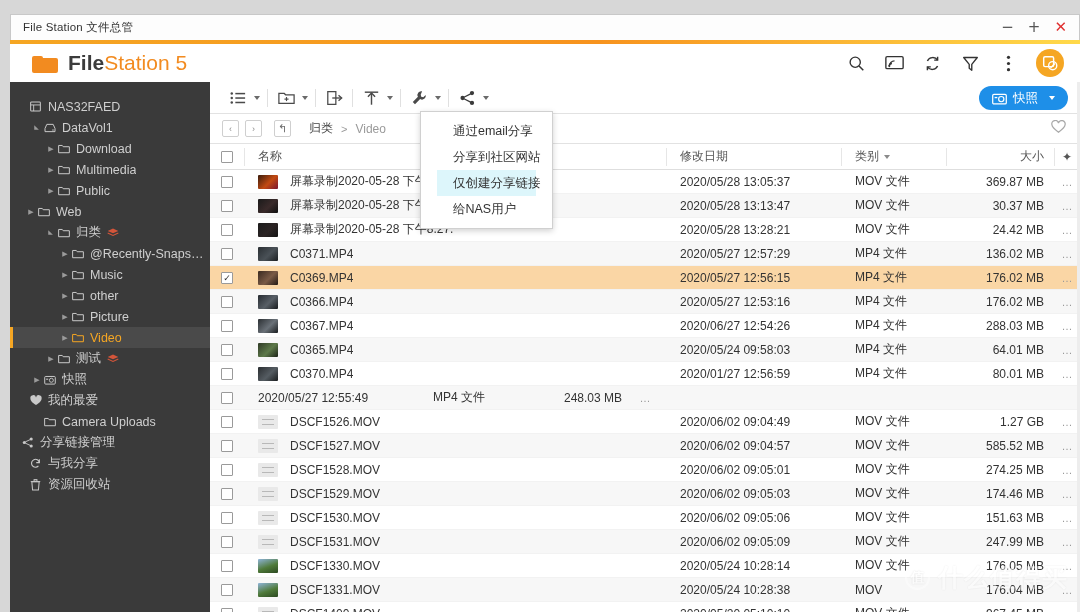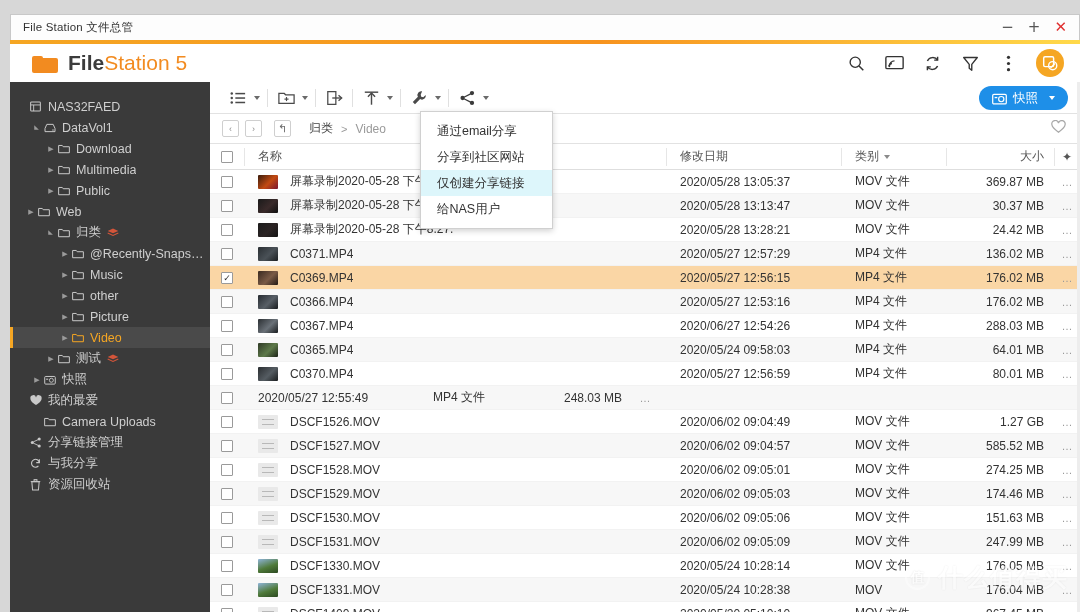--- a/index.html
+++ b/index.html
@@ -198,21 +198,21 @@
   .cell-date { width: 175px; flex: 0 0 175px; padding-left: 14px; white-space: nowrap; }
   .cell-type { width: 105px; flex: 0 0 105px; padding-left: 14px; white-space: nowrap; }
   .cell-size { width: 108px; flex: 0 0 108px; text-align: right; padding-right: 10px; white-space: nowrap; }
   .cell-more { width: 26px; flex: 0 0 26px; text-align: center; color: #9a9a9a; font-size: 11px; }
   .namecell { flex: 1 1 auto; display: flex; align-items: center; min-width: 0; }
 
   
   .share-menu {
     position: absolute; left: 210px; top: 29px; width: 133px;
     background: #fff; border: 1px solid #d0d0d0;
-    box-shadow: 0 2px 6px rgba(0,0,0,0.18); z-index: 40; padding: 6px 0;
+    box-shadow: 0 2px 6px rgba(0,0,0,0.18); z-index: 40; padding: 6px 16px;
   }
   .menu-item {
     height: 26px; display: flex; align-items: center; padding-left: 16px;
     font-size: 12.5px; color: #333; cursor: pointer; white-space: nowrap;
   }
   .menu-item.hl { background: #ddf6fb; }
 
   
   .watermark {
     position: absolute; right: 12px; bottom: 18px; display: flex;
@@ -459,21 +459,21 @@
         </div>
         <div class="tree-node" style="padding-left: 22px;">
           <div class="arrow"></div>
           <div class="tnode-icon">
             <svg width="12" height="10" viewBox="0 0 13 11">
               <path d="M0.6 1.6 L4.6 1.6 L5.6 3 L12.4 3 L12.4 9.6 L0.6 9.6 Z" fill="none" stroke="#c9c9c9" stroke-width="1.1"></path>
             </svg>
           </div>
           <div class="tlabel">Camera Uploads</div>
         </div>
-        <div class="tree-node" style="padding-left: 8px;">
+        <div class="tree-node" style="padding-left: 0;">
           <div class="arrow"></div>
           <div class="tnode-icon">
             <svg width="12" height="11" viewBox="0 0 13 12">
               <circle cx="10" cy="2.2" r="1.7" fill="#c9c9c9"></circle>
               <circle cx="2.5" cy="6" r="1.7" fill="#c9c9c9"></circle>
               <circle cx="10" cy="9.8" r="1.7" fill="#c9c9c9"></circle>
               <line x1="3.6" y1="5.3" x2="9" y2="2.8" stroke="#c9c9c9" stroke-width="1"></line>
               <line x1="3.6" y1="6.7" x2="9" y2="9.2" stroke="#c9c9c9" stroke-width="1"></line>
             </svg>
           </div>
@@ -720,21 +720,21 @@
             <div class="cell-more">…</div>
           </div>
           <div class="row">
             <div class="col-chk" style="display: flex; justify-content: center;">
               <div class="chkbox"></div>
             </div>
             <div class="namecell">
               <div class="thumb" style="background: linear-gradient(135deg, rgb(42, 46, 49) 0%, rgb(85, 92, 98) 55%, rgb(26, 29, 31) 100%);"></div>
               <div class="fname">C0370.MP4</div>
             </div>
-            <div class="cell-date">2020/05/27 12:56:59</div>
+            <div class="cell-date">2020/01/27 12:56:59</div>
             <div class="cell-type">MP4 文件</div>
             <div class="cell-size">80.01 MB</div>
             <div class="cell-more">…</div>
           </div>
           <div class="row alt">
             <div class="col-chk" style="display: flex; justify-content: center;">
               <div class="chkbox"></div>
             </div>
             <div class="cell-date">2020/05/27 12:55:49</div>
             <div class="cell-type">MP4 文件</div>

